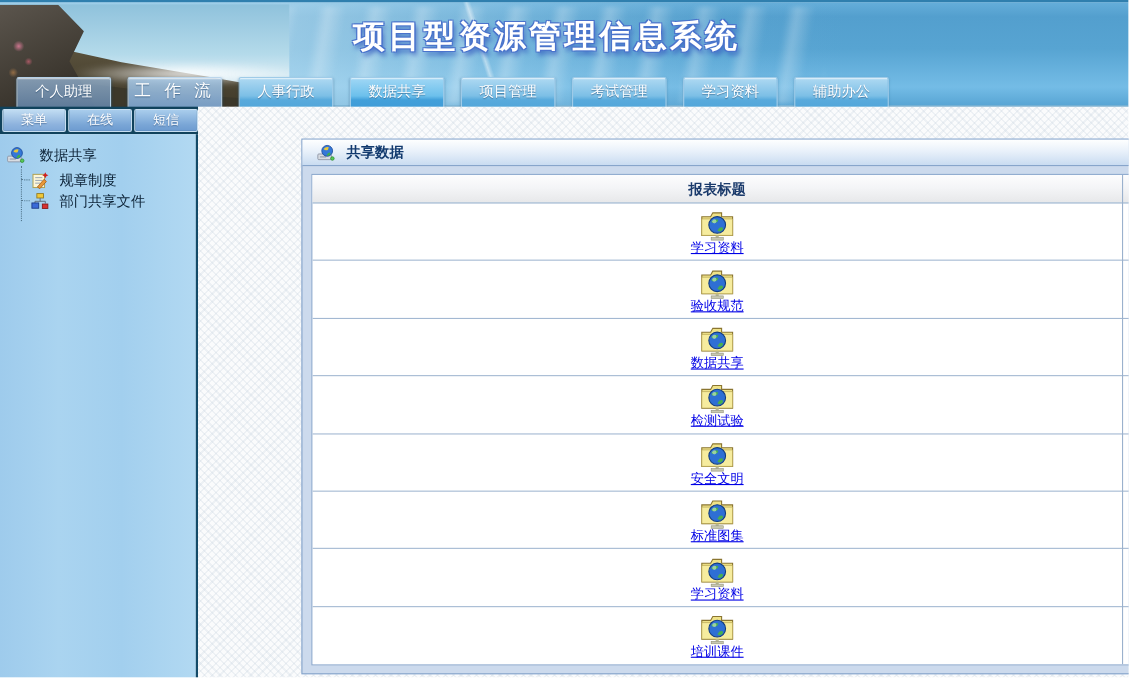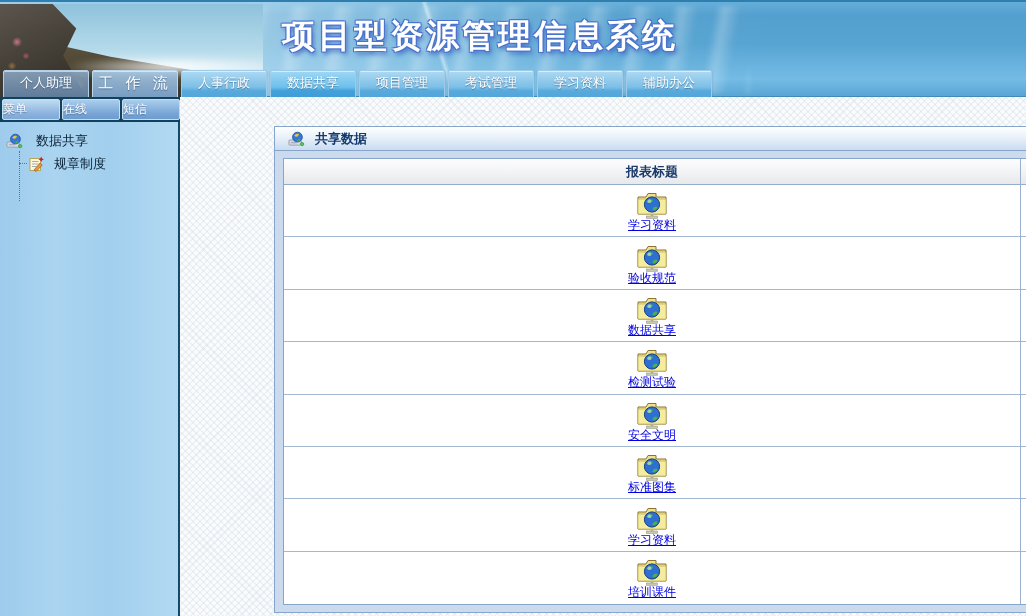--- a/index.html
+++ b/index.html
@@ -62,44 +62,44 @@
   }
   .photo .marks{
     position:absolute;inset:0;
     background:
       radial-gradient(circle 7px at 17px 38px,rgba(225,125,155,.85),transparent 72%),
       radial-gradient(circle 5px at 26px 52px,rgba(210,100,120,.7),transparent 72%),
       radial-gradient(circle 6px at 12px 62px,rgba(200,140,80,.6),transparent 72%);
   }
   .app-title{
     position:absolute;left:282px;top:12px;width:430px;height:40px;
-    text-align:left;font-size:33px;font-weight:bold;letter-spacing:3px;color:#ffffff;
+    text-align:center;font-size:29px;font-weight:bold;letter-spacing:3px;color:#ffffff;
     text-shadow:1px 1px 0 #4a73cc,-1px -1px 0 #4a73cc,1px -1px 0 #4a73cc,-1px 1px 0 #4a73cc,2px 3px 5px #3a63c0;
     white-space:nowrap;
   }
   
   .tabs{position:absolute;left:3px;top:70px;height:26px;display:flex;gap:3px;}
   .tab{
     box-sizing:border-box;width:86px;height:38px;line-height:24px;text-align:center;
     color:#fff;font-size:13px;border:1px solid #9fcbe8;border-radius:2px;cursor:pointer;
     background:linear-gradient(180deg,#aed9f2 0%,#7cbfe6 45%,#58aadc 55%,#4aa0d6 100%);
     box-shadow:0 1px 2px rgba(30,80,120,.35), inset 0 1px 0 rgba(255,255,255,.55);
     text-shadow:0 1px 1px rgba(30,70,110,.6);
-    white-space:nowrap;overflow:hidden;
+    white-space:nowrap;overflow:hidden;margin-left:12px;
   }
   .tab--muted{background:linear-gradient(180deg,rgba(150,180,210,.78),rgba(88,124,165,.85));border-color:#b4cfe6;}
   .tab--wf{font-size:15px;letter-spacing:4px;background:linear-gradient(180deg,rgba(172,206,236,.85),rgba(112,156,206,.9));border-color:#bcd6ec;}
   .tab--active{background:linear-gradient(180deg,#a0d7f5 0%,#6cc0ec 45%,#42a0da 55%,#3b97d4 100%);}
   
   .subtabs{
     position:absolute;left:0;top:97px;width:180px;height:25px;background:#10425c;
     box-sizing:border-box;padding:2px 0 0 2px;display:flex;gap:2px;
   }
   .subtab{
-    box-sizing:border-box;width:77px;height:21px;line-height:19px;
+    box-sizing:border-box;width:77px;height:21px;line-height:19px;text-align:center;
     font-size:12px;color:#fff;border:1px solid #c6ddf0;border-radius:2px;cursor:pointer;
     background:linear-gradient(180deg,#a9cdec 0%,#7aa6d6 70%,#6d9bd0 100%);
     text-shadow:0 1px 1px rgba(30,60,100,.5);
   }
   .subtab--active{background:linear-gradient(180deg,#c0dcf2 0%,#8db2dd 70%,#7fa8d8 100%);}
   
   .sidebar{
     position:absolute;left:0;top:122px;width:180px;height:494px;box-sizing:border-box;
     border-right:2px solid #134a68;
     background:linear-gradient(90deg,#9ecbec 0%,#aad4f0 30%,#a2cfee 62%,#b2d9f2 100%);
@@ -206,20 +206,29 @@
     <div class="tree-children">
       <div class="tree-item">
         <svg class="icon16" viewBox="0 0 17 16">
           <rect x="2" y="2.5" width="10.5" height="12" fill="#fdf6d8" stroke="#b0a050" stroke-width="0.9"></rect>
           <path d="M4 5.5 h6.5 M4 8 h6.5 M4 10.5 h4.5" stroke="#9aa6b4" stroke-width="0.9" fill="none"></path>
           <path d="M6 14 L12 7 L14.2 9 L8.2 15.5 Z" fill="#e89838" stroke="#a05818" stroke-width="0.7"></path>
           <path d="M13.2 0.5 l0.9 1.9 1.9 0.9 -1.9 0.9 -0.9 1.9 -0.9 -1.9 -1.9 -0.9 1.9 -0.9 Z" fill="#d02020"></path>
         </svg>
         <span class="lbl">规章制度</span>
       </div>
+      <div class="tree-item">
+        <svg class="icon16" viewBox="0 0 17 16">
+          <rect x="5.5" y="1" width="6" height="4" fill="#f0c838" stroke="#907820" stroke-width="0.8"></rect>
+          <path d="M8.5 5 v3 M3.8 8 h9.4 M3.8 8 v2 M13.2 8 v2" stroke="#607080" stroke-width="0.9" fill="none"></path>
+          <rect x="1" y="9.5" width="6.2" height="4.8" fill="#3a6ad8" stroke="#1a3a88" stroke-width="0.8"></rect>
+          <rect x="10.5" y="10.5" width="5" height="4" fill="#d83030" stroke="#881818" stroke-width="0.8"></rect>
+        </svg>
+        <span class="lbl">部门共享文件</span>
+      </div>
     </div>
   </div>
 </div>
 
 <div class="panel">
   <div class="panel-header">
     <svg class="icon16" viewBox="0 0 18 16">
       <rect x="1" y="9" width="13" height="5.5" rx="1" fill="#d8dce2" stroke="#8a90a0" stroke-width="0.8"></rect>
       <rect x="3" y="11" width="6" height="1.6" fill="#a8b0bc"></rect>
       <circle cx="10" cy="6" r="5.2" fill="#3578d8" stroke="#1a4a9a" stroke-width="0.8"></circle>

